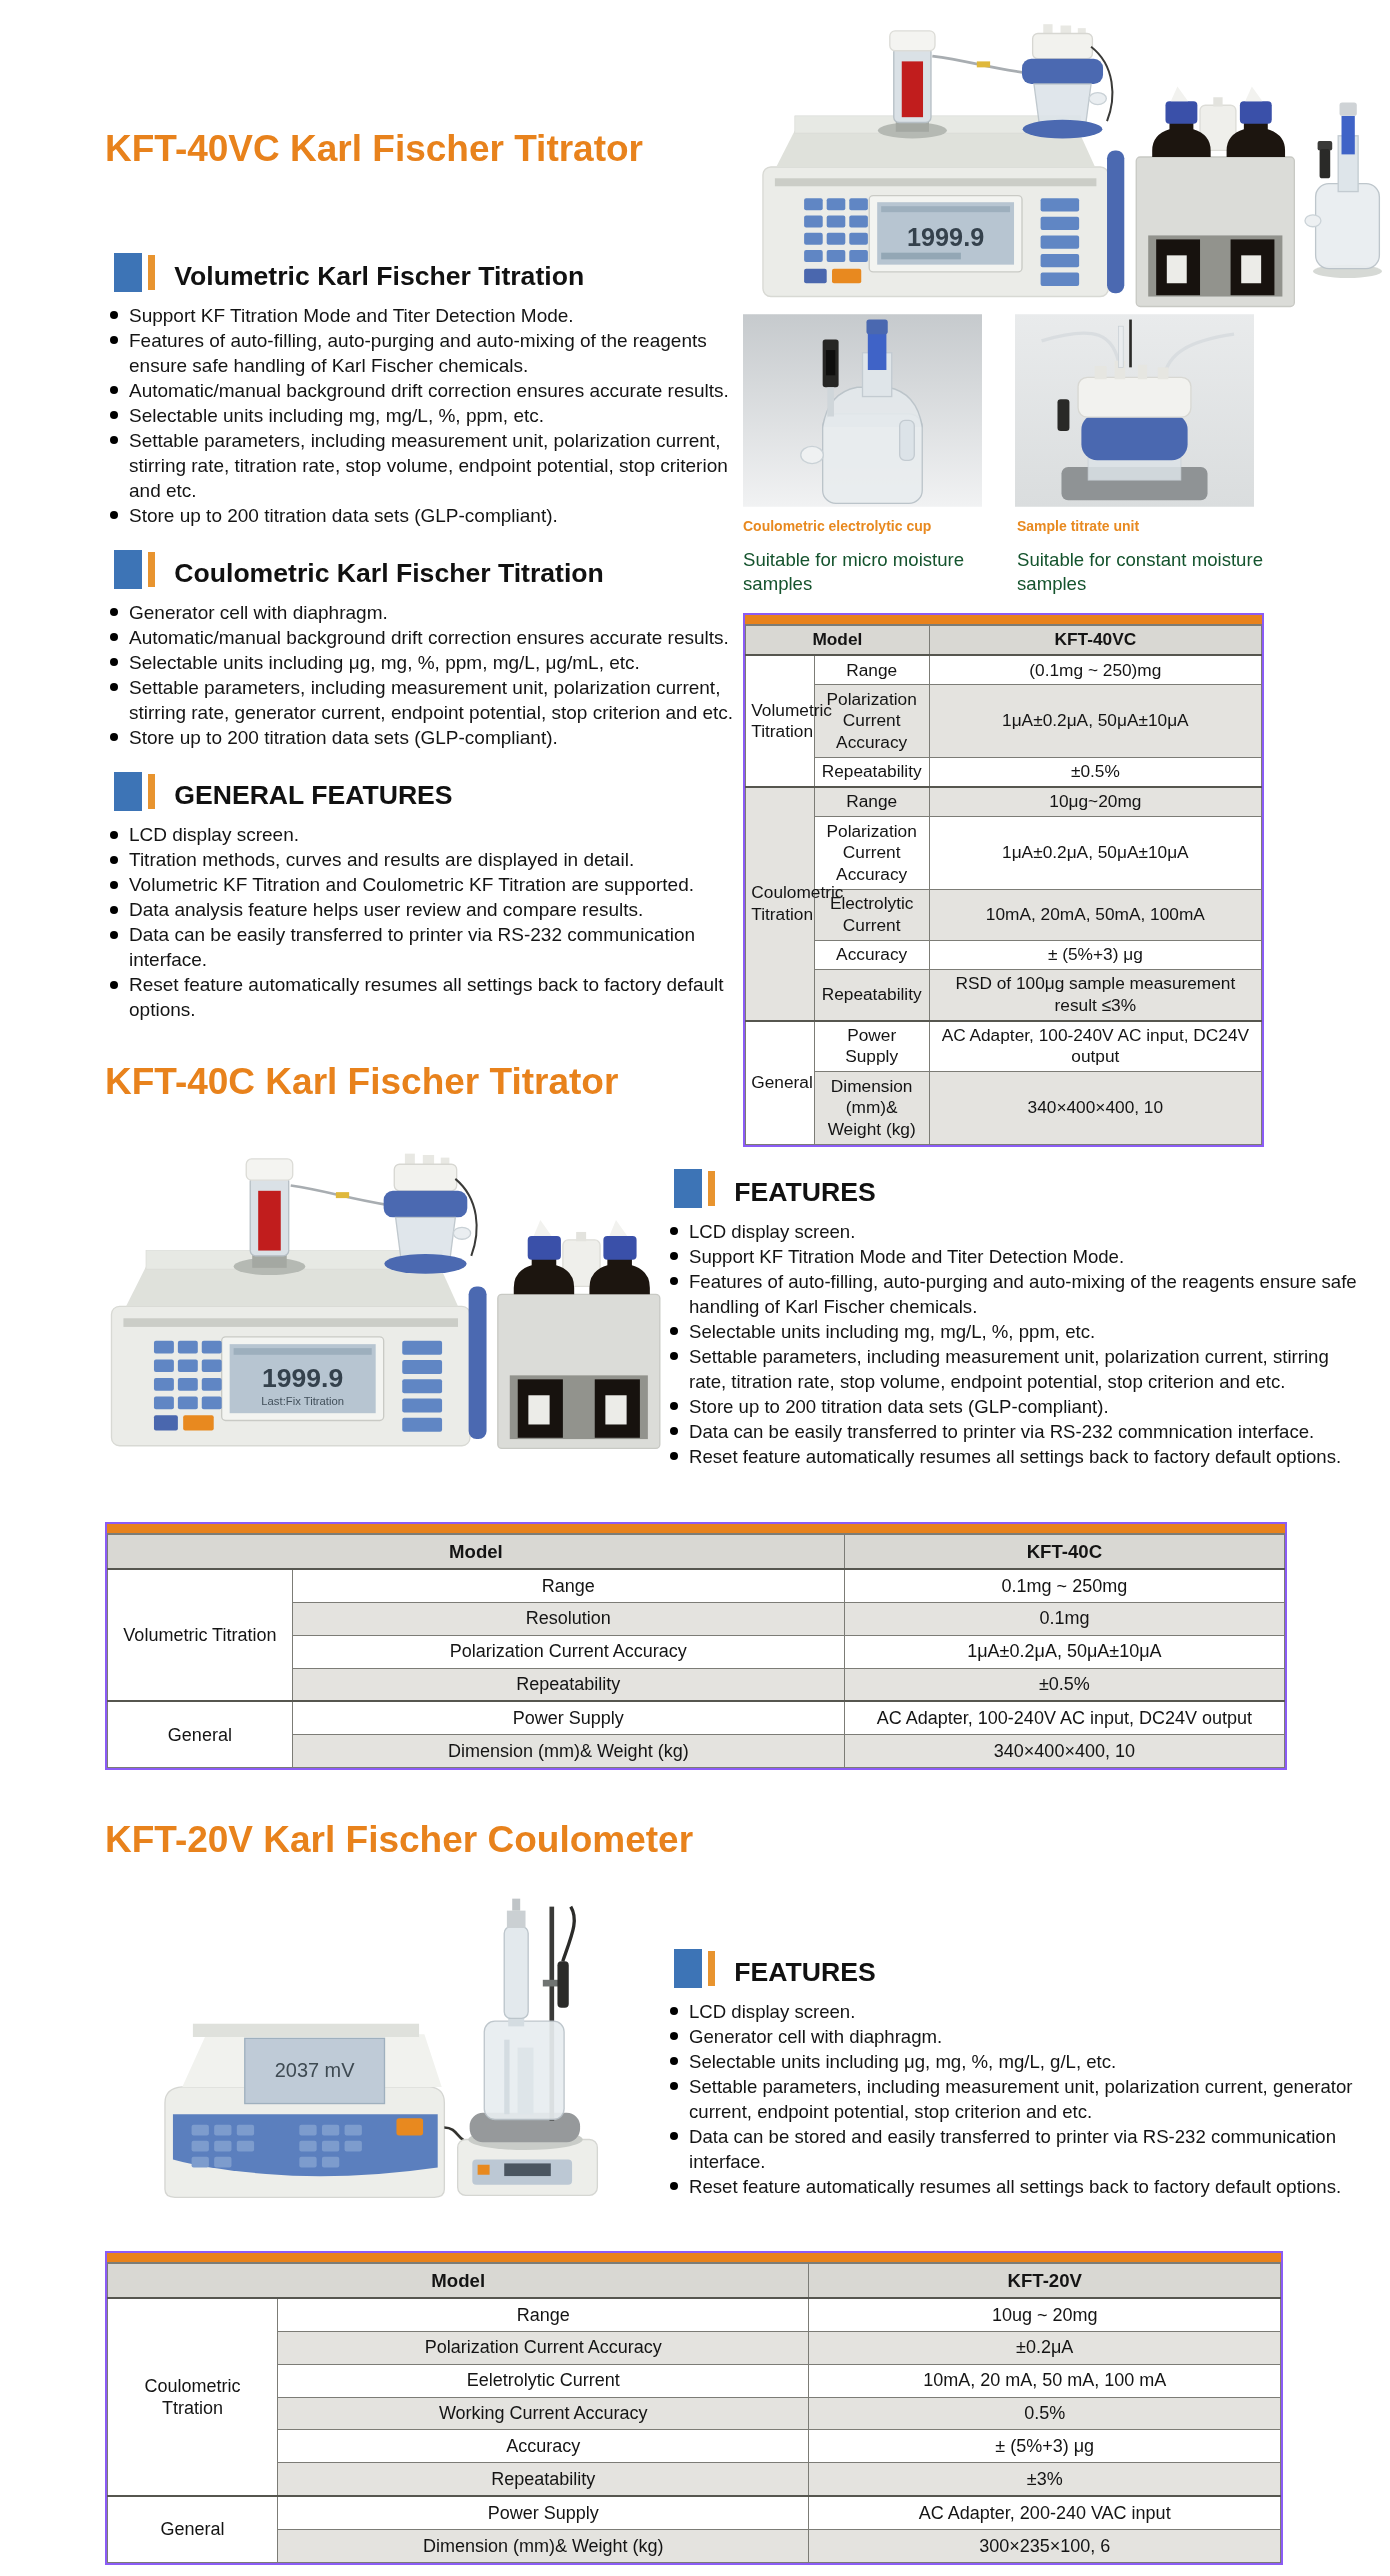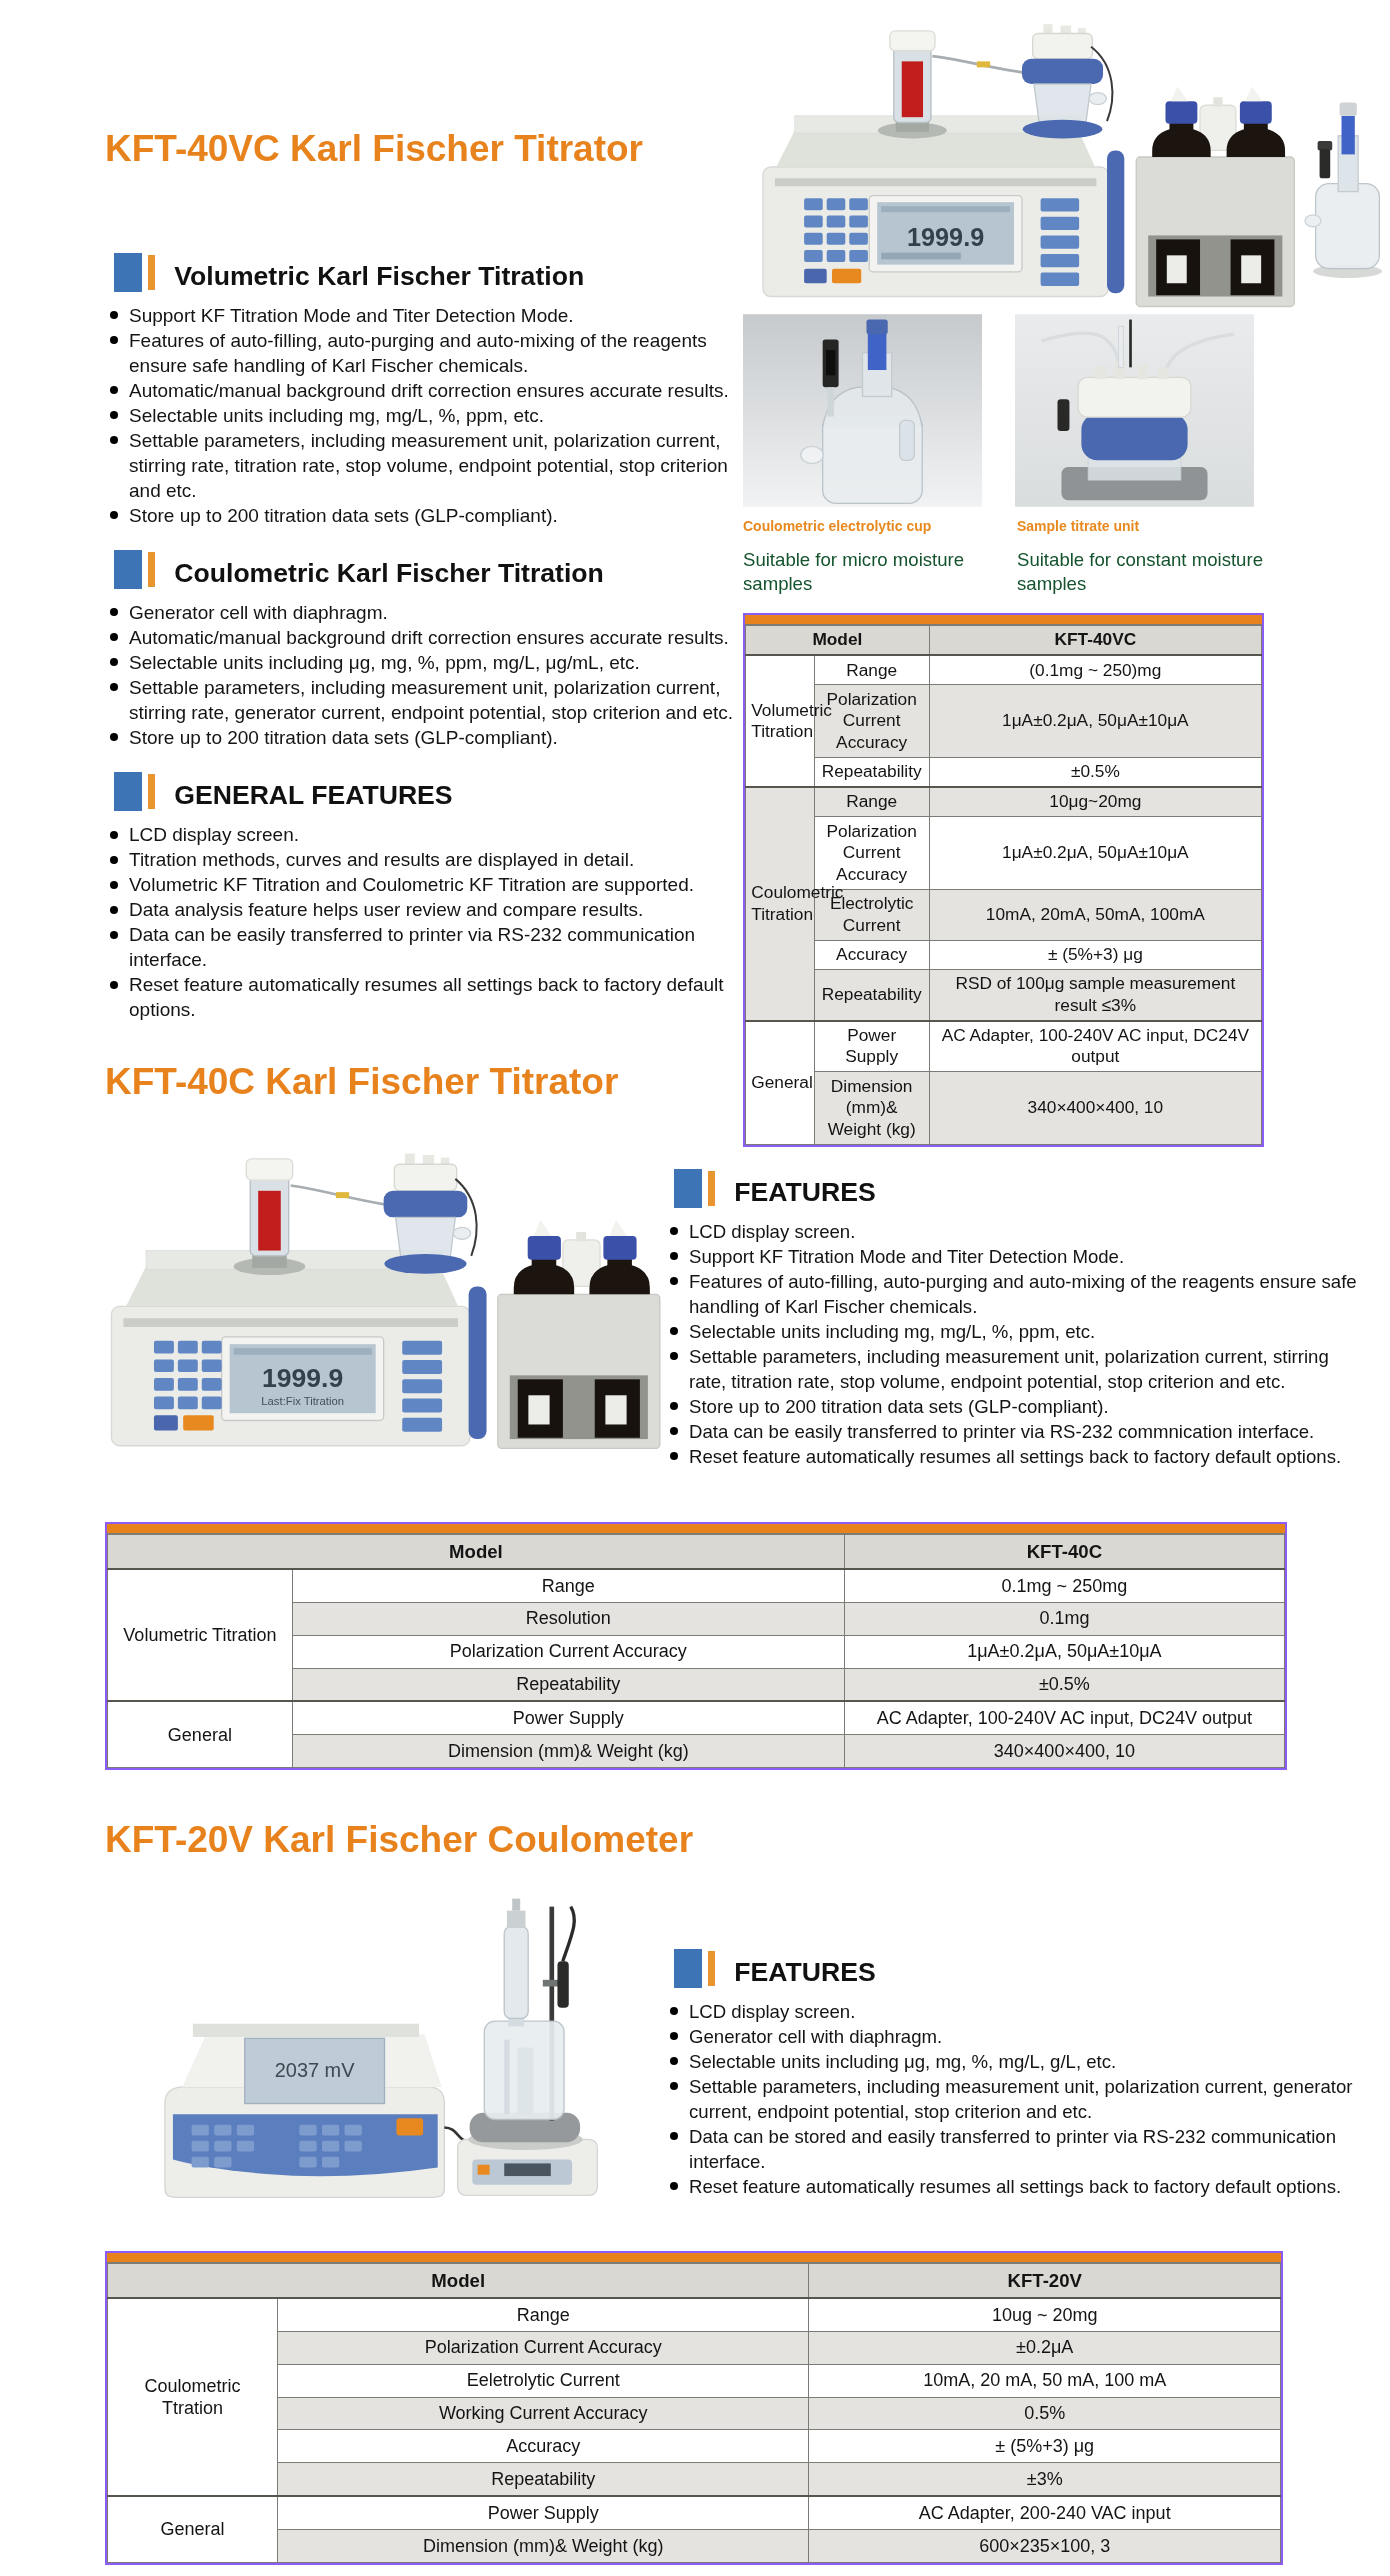--- a/index.html
+++ b/index.html
@@ -578,20 +578,20 @@
         <td>Repeatability</td>
         <td>±3%</td>
       </tr>
       <tr class="w gt">
         <td class="cat" rowspan="2">General</td>
         <td>Power Supply</td>
         <td>AC Adapter, 200-240 VAC input</td>
       </tr>
       <tr class="g">
         <td>Dimension (mm)&amp; Weight (kg)</td>
-        <td>600×235×100, 3</td>
+        <td>300×235×100, 6</td>
       </tr>
     </tbody>
       </table>
   </div>
 
 </div>
 
 
 </body></html>

